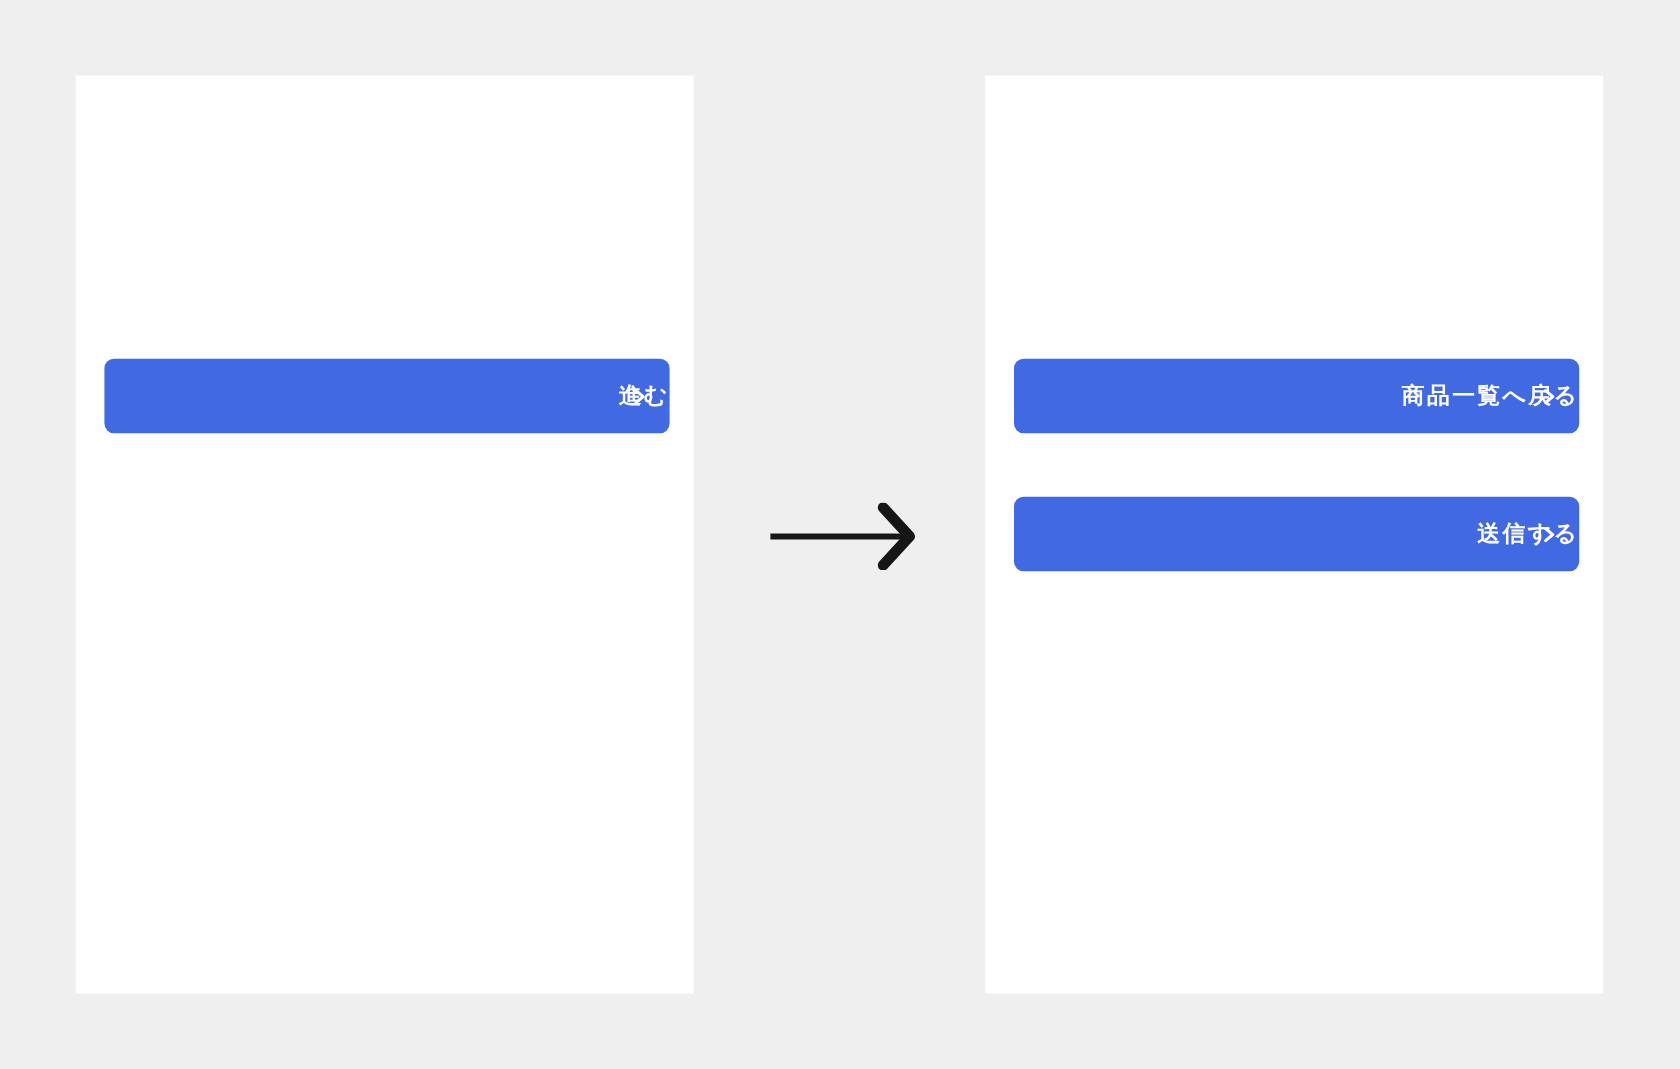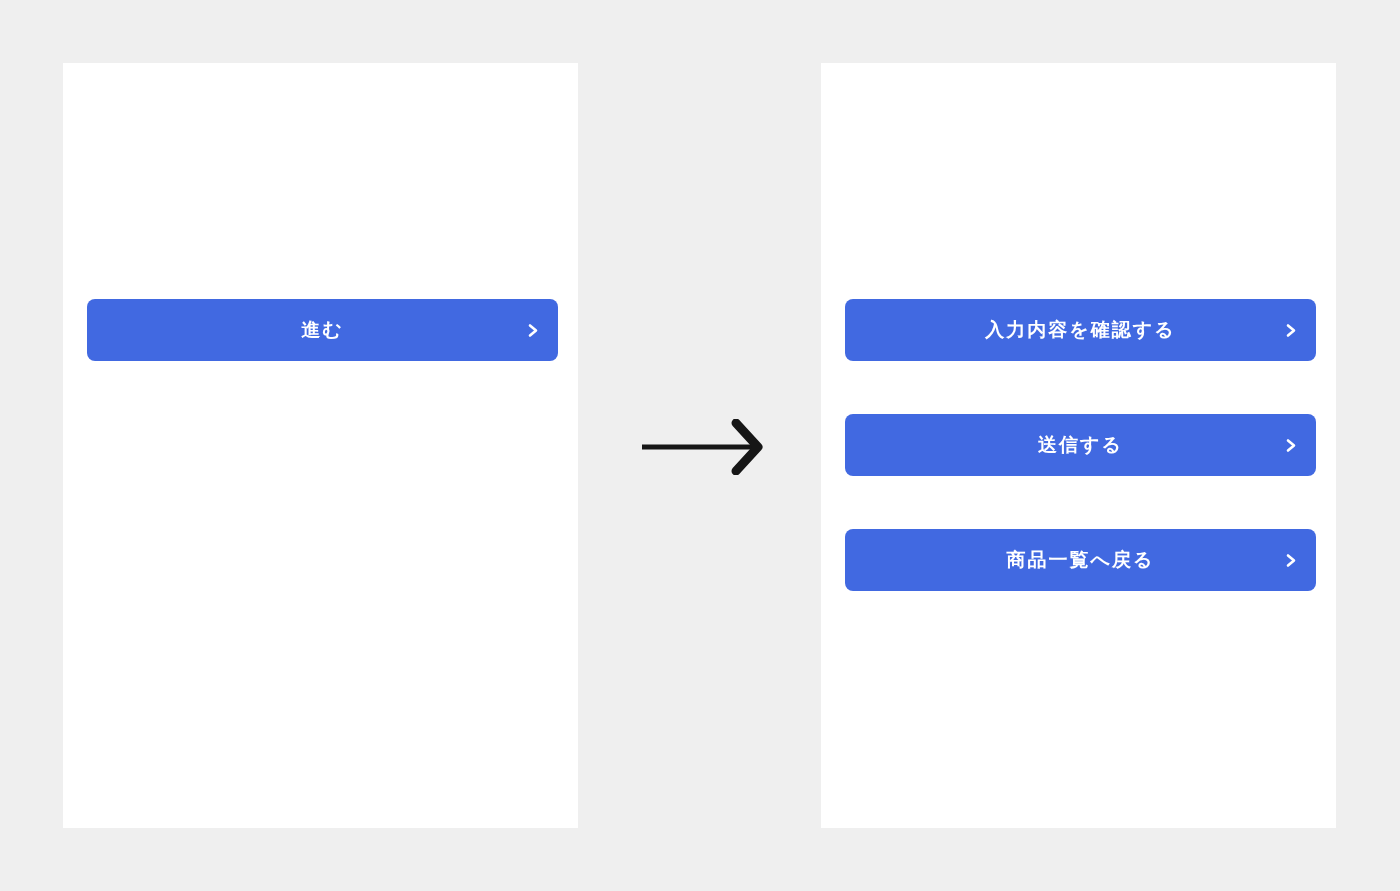--- a/index.html
+++ b/index.html
@@ -40,21 +40,21 @@
     border: none;
     border-radius: 8px;
     background: #4169e1;
     color: #ffffff;
     font-family: "Liberation Sans", "DejaVu Sans", sans-serif;
     font-size: 19px;
     font-weight: bold;
     letter-spacing: 2px;
     display: flex;
     align-items: center;
-    justify-content: center;
+    justify-content: flex-end;
     cursor: pointer;
   }
 
   .chevron {
     position: absolute;
     right: 18px;
     top: 50%;
     transform: translateY(-50%);
     width: 16px;
     height: 16px;
@@ -98,43 +98,35 @@
   <div class="arrow">
     <svg width="124" height="56" viewBox="0 0 124 56">
       <line x1="3" y1="28" x2="116" y2="28" stroke="#161616" stroke-width="5"></line>
       <polyline points="97,4 119,28 97,52" fill="none" stroke="#161616" stroke-width="9" stroke-linecap="round" stroke-linejoin="round"></polyline>
     </svg>
   </div>
 
   <section class="panel panel-right">
     <div class="button-stack">
 
+
       <button class="btn">
-        <span class="btn-label">入力内容を確認する</span>
+        <span class="btn-label">商品一覧へ戻る</span>
         <span class="chevron">
           <svg width="15" height="15" viewBox="0 0 15 15">
             <polyline points="5,2.5 11,7.5 5,12.5" fill="none" stroke="#ffffff" stroke-width="2.6" stroke-linecap="round" stroke-linejoin="round"></polyline>
           </svg>
         </span>
       </button>
 
       <button class="btn">
         <span class="btn-label">送信する</span>
         <span class="chevron">
           <svg width="15" height="15" viewBox="0 0 15 15">
             <polyline points="5,2.5 11,7.5 5,12.5" fill="none" stroke="#ffffff" stroke-width="2.6" stroke-linecap="round" stroke-linejoin="round"></polyline>
           </svg>
         </span>
       </button>
 
-      <button class="btn">
-        <span class="btn-label">商品一覧へ戻る</span>
-        <span class="chevron">
-          <svg width="15" height="15" viewBox="0 0 15 15">
-            <polyline points="5,2.5 11,7.5 5,12.5" fill="none" stroke="#ffffff" stroke-width="2.6" stroke-linecap="round" stroke-linejoin="round"></polyline>
-          </svg>
-        </span>
-      </button>
-
     </div>
   </section>
 
 </div>
 
 </body></html>

